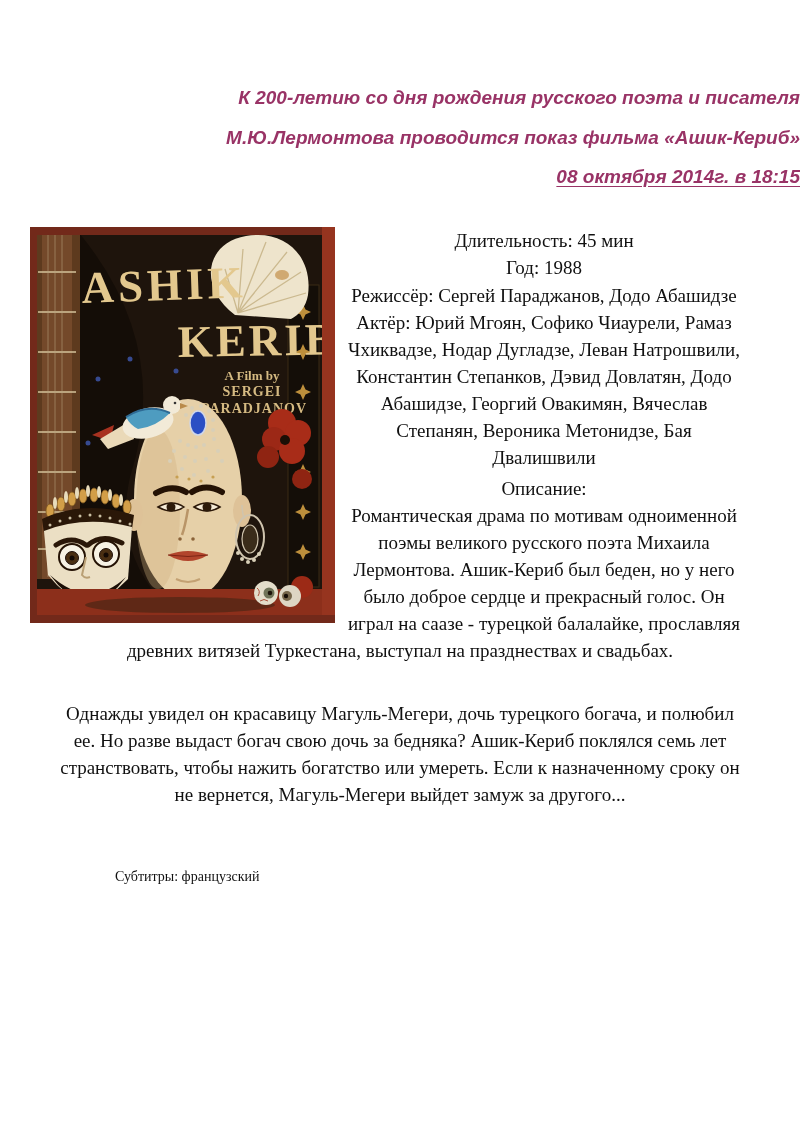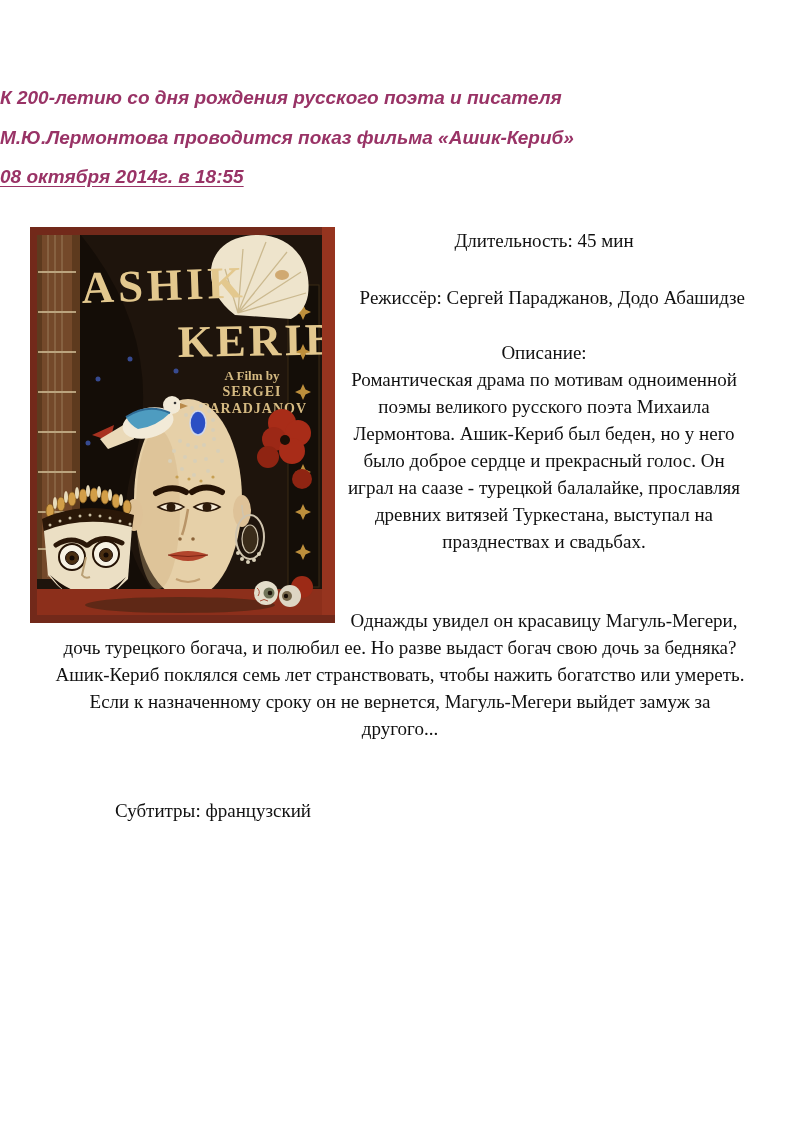--- a/index.html
+++ b/index.html
@@ -15,59 +15,59 @@
     color:#111111;
   }
   
   .lead{
     color:#993366;
     font-family:"Liberation Sans",sans-serif;
     font-style:italic;
     font-weight:700;
     font-size:19px;
     line-height:27px;
-    text-align:left;
+    text-align:right;
     margin:0 0 13px 0;
   }
   .lead.tight{line-height:25px;margin:4px 0 0 0;}
   .underline{text-decoration:underline;text-underline-offset:3px;}
   
   .content{
     margin:38px 55px 0 55px;
     font-size:19px;
     line-height:27px;
   }
   .poster{
     float:left;
     width:305px;height:396px;
     margin:0 8px 4px -25px;
   }
   .poster svg{display:block;}
   .para{text-align:center;margin:0;}
-  .mt-line{margin-top:30px;text-align:right;}
-  .mt-desc{margin-top:28px;}
-  .mt-para{margin-top:52px;}
+  .mt-line{margin-top:1px;}
+  .mt-desc{margin-top:4px;}
+  .mt-para{margin-top:36px;}
   .para b{font-weight:400;}
   .subtitles{
     margin:55px 0 0 60px;
     text-align:left;
-    font-size:19px;
+    font-size:14px;
     line-height:27px;
   }
 </style>
 </head>
 <body>
 
 <div class="page">
 
   <header>
     <p class="lead">К 200-летию со дня рождения русского поэта и писателя</p>
     <p class="lead">М.Ю.Лермонтова проводится показ фильма «Ашик-Кериб»</p>
     <p class="lead tight">
-      <span class="underline">08 октября 2014г. в 18:55</span><br>
+      <span class="underline">08 октября 2014г. в 18:15</span><br>
     </p>
   </header>
 
   <section class="content">
 
     <div class="poster">
       <svg viewBox="0 0 305 396" width="305" height="396" xmlns="http://www.w3.org/2000/svg">
 
         <rect width="305" height="396" fill="#7c2a19"></rect>
         <rect x="6" y="7" width="287" height="382" fill="#1e140c"></rect>
@@ -261,24 +261,26 @@
 
         <rect x="0" y="0" width="305" height="8" fill="#72291a"></rect>
         <rect x="0" y="0" width="7" height="396" fill="#72291a"></rect>
         <rect x="292" y="0" width="13" height="396" fill="#96341f"></rect>
         <rect x="0" y="388" width="305" height="8" fill="#72291a"></rect>
       </svg>
     </div>
 
     <div class="para">
       <div><b>Длительность:</b> <span>45 мин</span></div>
+      <div><b>Год:</b> <span>1988</span></div>
     </div>
 
     <div class="para mt-line"><b>Режиссёр:</b> <span>Сергей Параджанов, Додо Абашидзе</span></div>
 
+    <div class="para"><b>Актёр:</b> <span>Юрий Мгоян, Софико Чиаурели, Рамаз Чхиквадзе, Нодар Дугладзе, Леван Натрошвили, Константин Степанков, Дэвид Довлатян, Додо Абашидзе, Георгий Овакимян, Вячеслав Степанян, Вероника Метонидзе, Бая Двалишвили</span></div>
 
     <div class="para mt-desc"><b>Описание:</b></div>
 
     <div class="para">Романтическая драма по мотивам одноименной поэмы великого русского поэта Михаила Лермонтова. Ашик-Кериб был беден, но у него было доброе сердце и прекрасный голос. Он играл на саазе - турецкой балалайке, прославляя древних витязей Туркестана, выступал на празднествах и свадьбах.</div>
 
     <div class="para mt-para">Однажды увидел он красавицу Магуль-Мегери, дочь турецкого богача, и полюбил ее. Но разве выдаст богач свою дочь за бедняка? Ашик-Кериб поклялся семь лет странствовать, чтобы нажить богатство или умереть. Если к назначенному сроку он не вернется, Магуль-Мегери выйдет замуж за другого...</div>
 
     <div class="subtitles">Субтитры: французский</div>
 
   </section>

